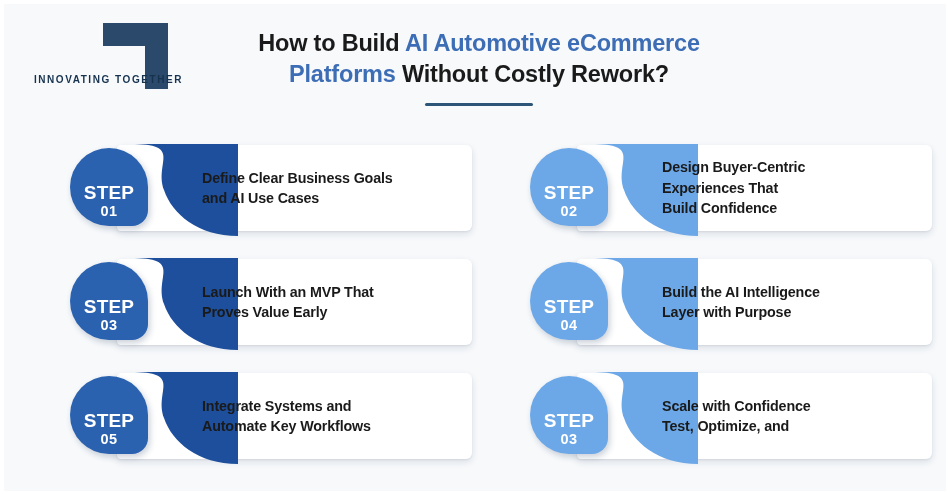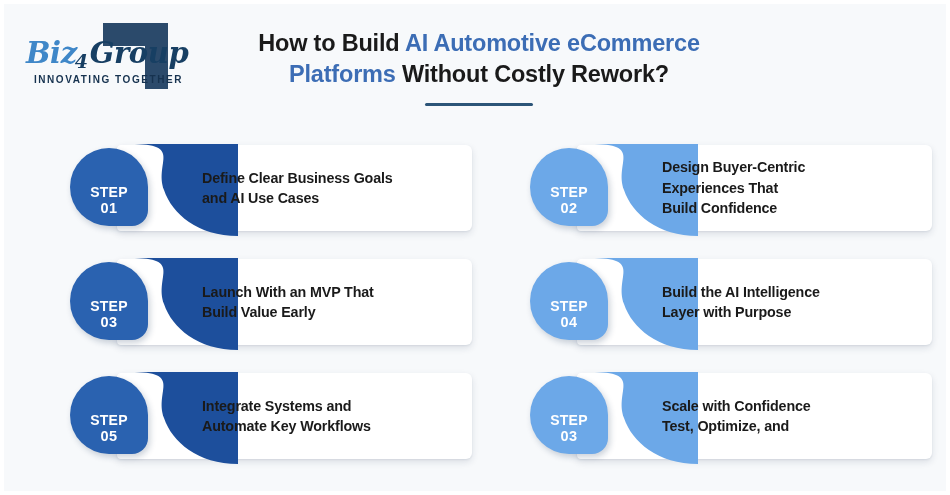--- a/index.html
+++ b/index.html
@@ -167,21 +167,21 @@
     display: flex;
     flex-direction: column;
     align-items: center;
     justify-content: center;
     color: #ffffff;
     line-height: 1.12;
     box-shadow: 2px 3px 6px rgba(20,44,82,0.22);
   }
 
   .step-badge .s-label {
-    font-size: 14px;
+    font-size: 19px;
     font-weight: 600;
     letter-spacing: 0.2px;
     margin-top: 27px;
   }
   .step-badge .s-num {
     font-size: 14.5px;
     font-weight: 600;
     letter-spacing: 0.4px;
   }
 
@@ -208,21 +208,20 @@
 
 <div id="page">
 
   <div id="header">
 
     <div id="logo">
       <svg id="logo-bracket" viewBox="0 0 65 66">
         <path d="M0,0 H65 V66 H42 V23 H0 Z" fill="#2b4a6b"></path>
         <path d="M0,0 H46 V16 H14 V23 H0 Z" fill="#2b4a6b"></path>
       </svg>
-      <div id="logo-wordmark"><span class="lt">Biz</span><span class="four">4</span><span class="dk">Group</span></div>
       <div id="logo-tagline">INNOVATING TOGETHER</div>
     </div>
 
     <div id="title-wrap">
       <div id="title">
         <span>How to Build </span><span class="hl">AI Automotive eCommerce</span><br><span class="hl">Platforms</span><span> Without Costly Rework?</span>
       </div>
       <div id="title-rule"></div>
     </div>
   </div>
@@ -264,21 +263,21 @@
       <div class="card-plate"></div>
       <svg class="card-wave" viewBox="0 0 132 94">
         <path d="M24,2 C78,2 48,20 58,48 C66,72 92,94 132,94 L132,2 Z" fill="#1d4f9c"></path>
       </svg>
       <div class="step-badge" style="background:#2a62b0">
         <span class="s-label">STEP</span>
         <span class="s-num">03</span>
       </div>
       <div class="card-text">
         <span class="ln">Launch With an MVP That</span>
-        <span class="ln">Build Value Early</span>
+        <span class="ln">Proves Value Early</span>
       </div>
     </div>
 
     <div class="step-card">
       <div class="card-plate"></div>
       <svg class="card-wave" viewBox="0 0 132 94">
         <path d="M24,2 C78,2 48,20 58,48 C66,72 92,94 132,94 L132,2 Z" fill="#6ca8e8"></path>
       </svg>
       <div class="step-badge" style="background:#6ca8e8">
         <span class="s-label">STEP</span>

